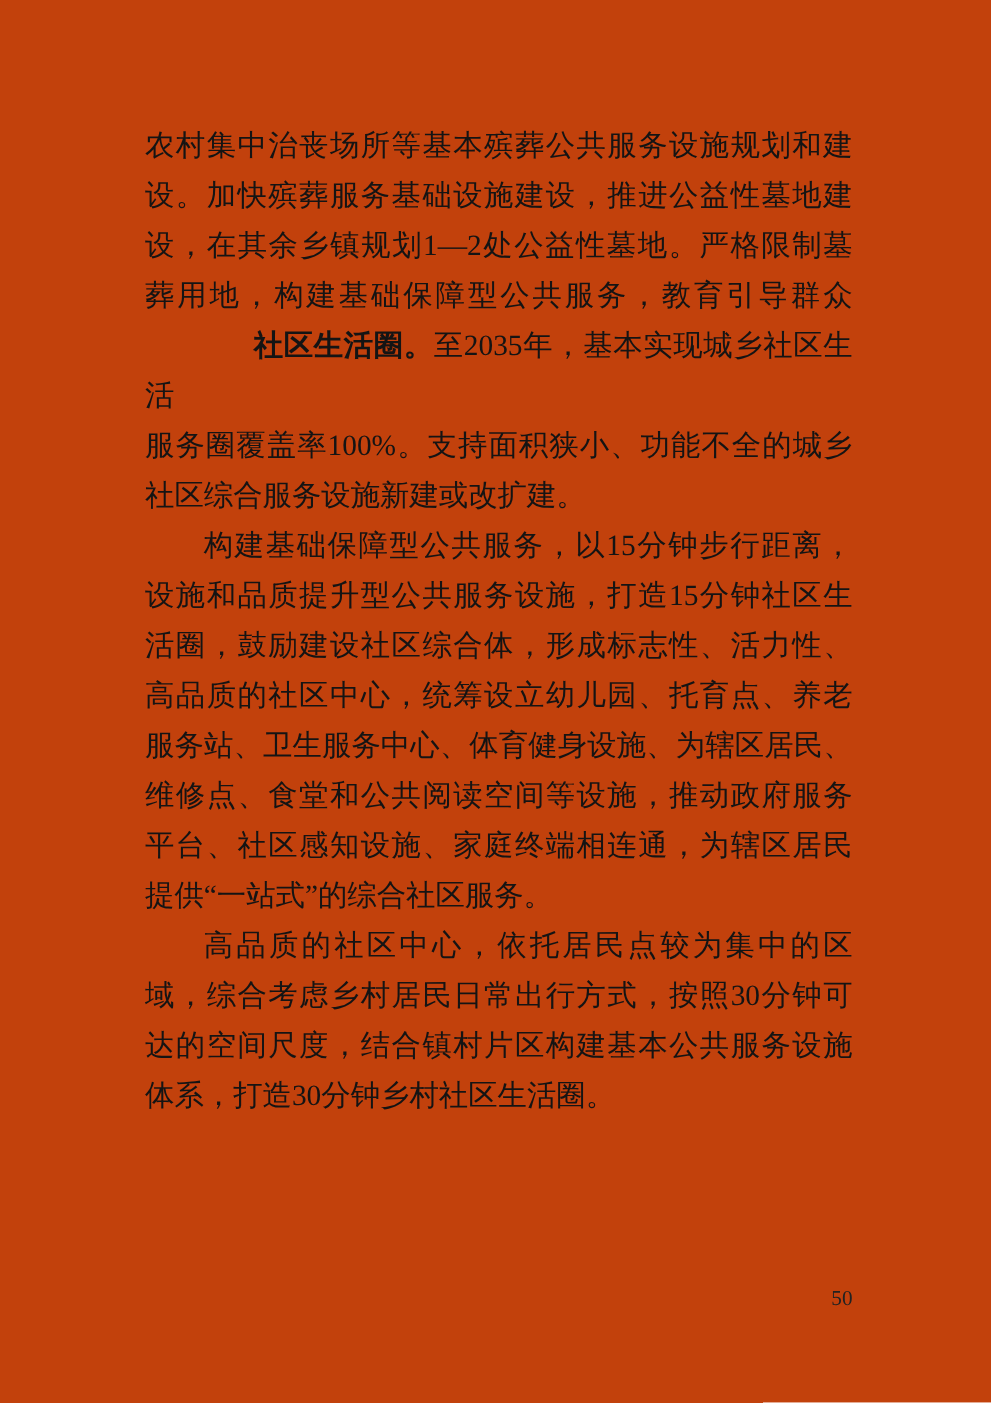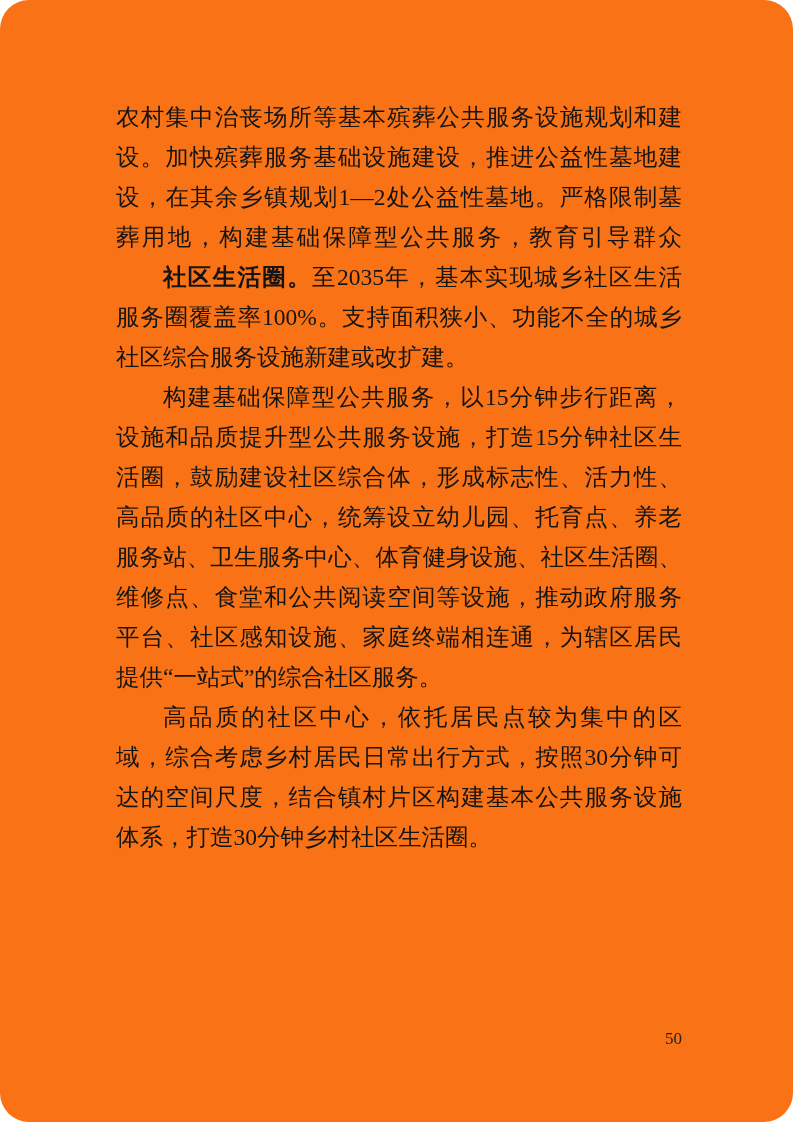--- a/index.html
+++ b/index.html
@@ -12,23 +12,22 @@
     height: 1122px;
     position: relative;
     font-family: "Liberation Serif", serif;
   }
   .page {
     position: absolute;
     left: 0;
     top: 0;
     width: 793px;
     height: 1122px;
-    background: #f97316;
+    background: #c2410c;
     overflow: hidden;
-    border-radius: 29px;
   }
   .text-block {
     position: absolute;
     left: 116px;
     top: 97px;
     width: 566px;
     color: #141414;
     font-size: 23.5px;
     line-height: 40px;
   }
@@ -42,20 +41,21 @@
     text-justify: inter-character;
   }
   .line.just {
     text-align-last: justify;
   }
   .line.indent {
     text-indent: 47px;
   }
   .line strong {
     font-weight: 700;
+    margin-left: 40px;
   }
   .page-number {
     position: absolute;
     top: 1028px;
     left: 116px;
     width: 566px;
     text-align: right;
     font-size: 17px;
     line-height: 22px;
     color: #222222;
@@ -75,21 +75,21 @@
       <div class="paragraph">
         <div class="line just indent"><strong>社区生活圈。</strong>至2035年，基本实现城乡社区生活</div>
         <div class="line just">服务圈覆盖率100%。支持面积狭小、功能不全的城乡</div>
         <div class="line">社区综合服务设施新建或改扩建。</div>
       </div>
       <div class="paragraph">
         <div class="line just indent">构建基础保障型公共服务，以15分钟步行距离，</div>
         <div class="line just">设施和品质提升型公共服务设施，打造15分钟社区生</div>
         <div class="line just">活圈，鼓励建设社区综合体，形成标志性、活力性、</div>
         <div class="line just">高品质的社区中心，统筹设立幼儿园、托育点、养老</div>
-        <div class="line just">服务站、卫生服务中心、体育健身设施、社区生活圈、</div>
+        <div class="line just">服务站、卫生服务中心、体育健身设施、为辖区居民、</div>
         <div class="line just">维修点、食堂和公共阅读空间等设施，推动政府服务</div>
         <div class="line just">平台、社区感知设施、家庭终端相连通，为辖区居民</div>
         <div class="line">提供“一站式”的综合社区服务。</div>
       </div>
       <div class="paragraph">
         <div class="line just indent">高品质的社区中心，依托居民点较为集中的区</div>
         <div class="line just">域，综合考虑乡村居民日常出行方式，按照30分钟可</div>
         <div class="line just">达的空间尺度，结合镇村片区构建基本公共服务设施</div>
         <div class="line">体系，打造30分钟乡村社区生活圈。</div>
       </div>

